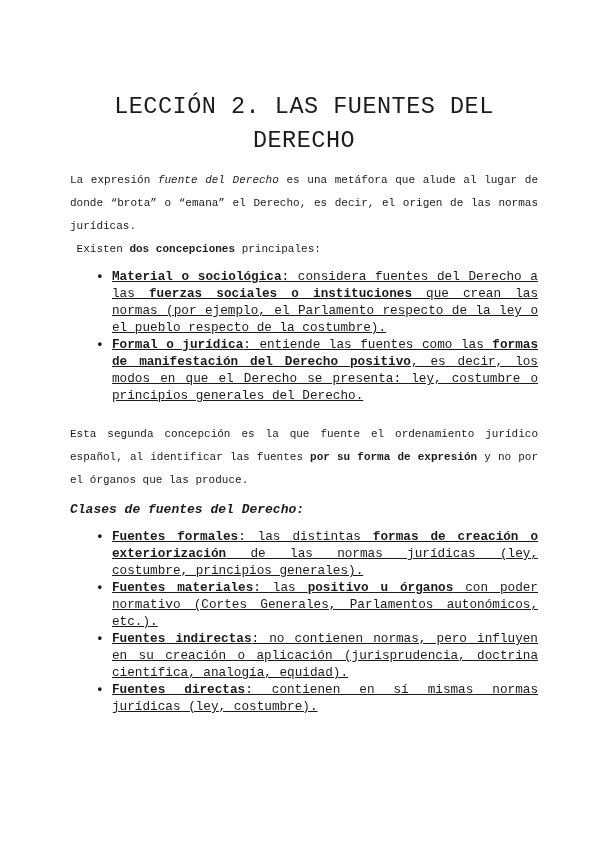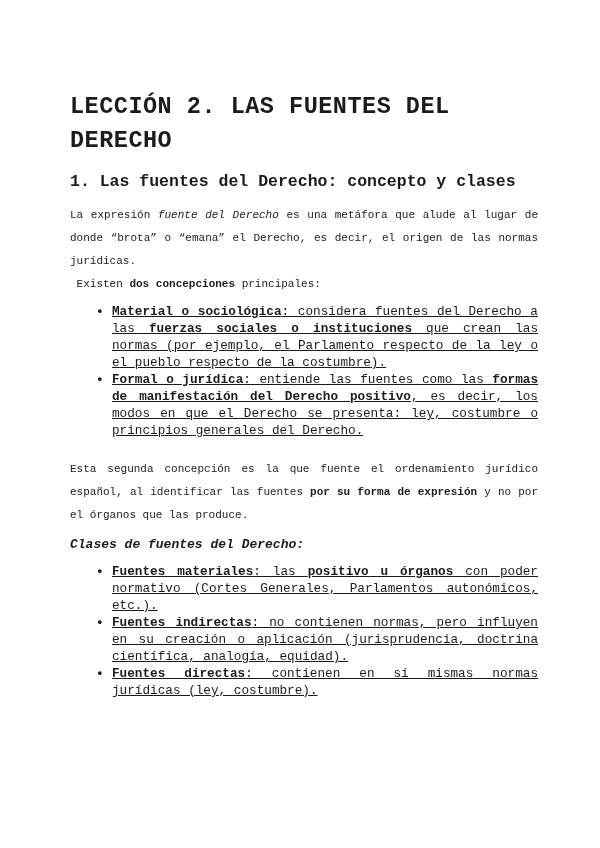--- a/index.html
+++ b/index.html
@@ -18,23 +18,23 @@
 
   .content {
     position: absolute;
     left: 70px;
     top: 90px;
     width: 468px;
   }
 
   .doc-title {
     font-size: 23.5px;
-    font-weight: bold;
+    font-weight: normal;
     line-height: 34px;
-    text-align: left;
+    text-align: center;
     letter-spacing: 0.5px;
   }
   .title-line { display: block; }
 
   .section-heading {
     margin-top: 13px;
     font-size: 16.5px;
     font-weight: bold;
     line-height: 22px;
     white-space: nowrap;
@@ -87,33 +87,33 @@
 <body>
 
 <div class="page">
   <div class="content">
 
     <h1 class="doc-title">
       <span class="title-line">LECCIÓN 2. LAS FUENTES DEL</span>
       <span class="title-line">DERECHO</span>
     </h1>
 
-    <h2 class="section-heading">1. Las fuentes del Derecho: concepto y clases</h2>
 
     <p class="body-text p-intro"><span>La expresión </span><span class="i">fuente del Derecho</span><span> es una metáfora que alude al lugar de donde “brota” o “emana” el Derecho, es decir, el origen de las normas jurídicas.</span><br><span>&nbsp;Existen </span><span class="b">dos concepciones</span><span> principales:</span></p>
 
     <ul class="bullet-list list-concepts">
       <li class="bullet-item"><span class="b">Material o sociológica</span><span>: considera fuentes del Derecho a las </span><span class="b">fuerzas sociales o instituciones</span><span> que crean las normas (por ejemplo, el Parlamento respecto de la ley o el pueblo respecto de la costumbre).</span></li>
       <li class="bullet-item"><span class="b">Formal o jurídica</span><span>: entiende las fuentes como las </span><span class="b">formas de manifestación del Derecho positivo</span><span>, es decir, los modos en que el Derecho se presenta: ley, costumbre o principios generales del Derecho.</span></li>
     </ul>
 
     <p class="body-text p-adoption"><span>Esta segunda concepción es la que fuente el ordenamiento jurídico español, al identificar las fuentes </span><span class="b">por su forma de expresión</span><span> y no por el órganos que las produce.</span></p>
 
     <p class="subheading">Clases de fuentes del Derecho:</p>
 
     <ul class="bullet-list list-classes">
+      <li class="bullet-item"><span class="b">Fuentes formales</span><span>: las distintas </span><span class="b">formas de creación o exteriorización</span><span> de las normas jurídicas (ley, costumbre, principios generales).</span></li>
       <li class="bullet-item"><span class="b">Fuentes materiales</span><span>: las </span><span class="b">positivo u órganos</span><span> con poder normativo (Cortes Generales, Parlamentos autonómicos, etc.).</span></li>
       <li class="bullet-item"><span class="b">Fuentes indirectas</span><span>: no contienen normas, pero influyen en su creación o aplicación (jurisprudencia, doctrina científica, analogía, equidad).</span></li>
       <li class="bullet-item"><span class="b">Fuentes directas</span><span>: contienen en sí mismas normas jurídicas (ley, costumbre).</span></li>
     </ul>
 
   </div>
 </div>
 
 </body></html>

